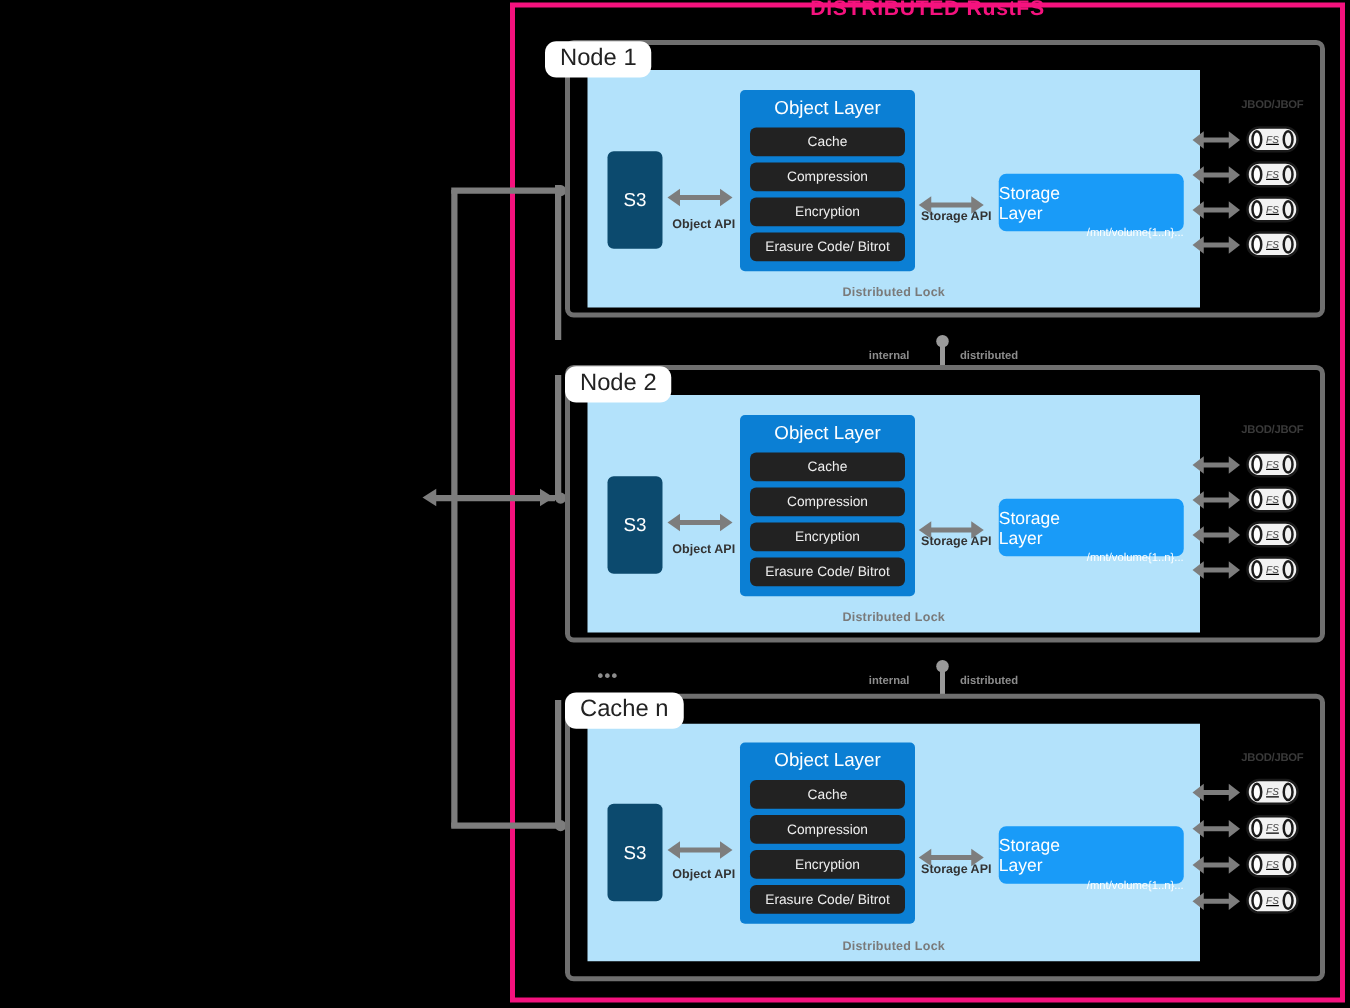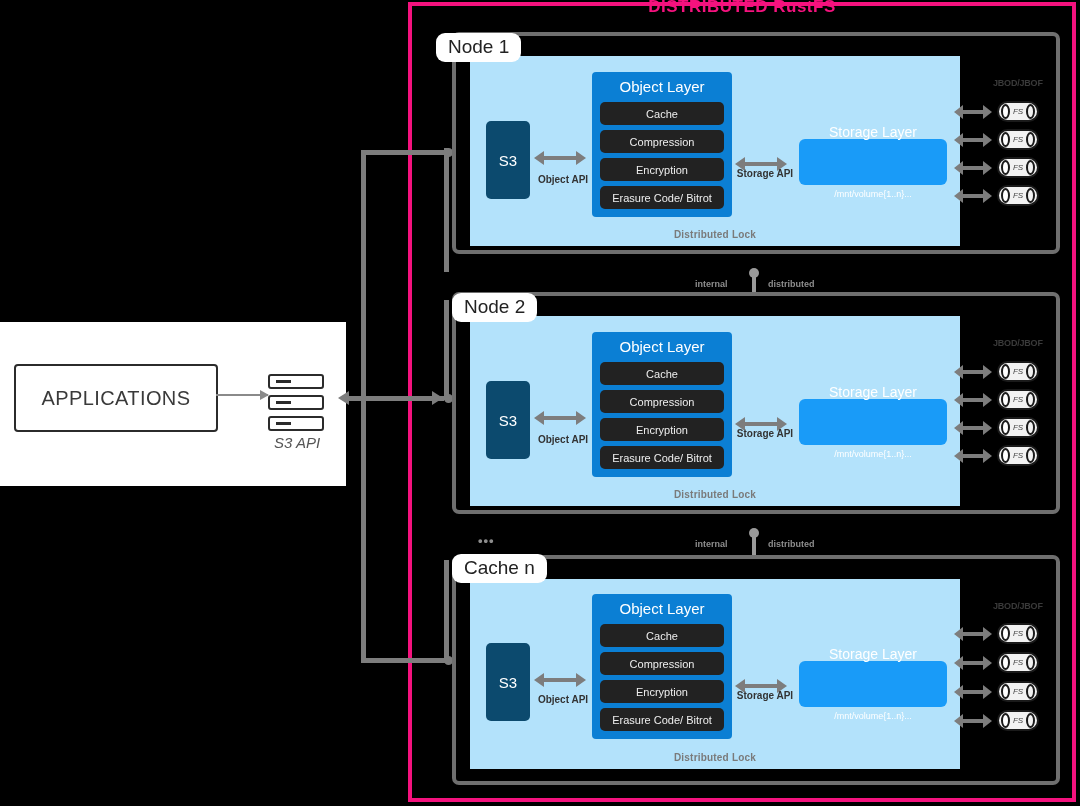--- a/index.html
+++ b/index.html
@@ -115,37 +115,37 @@
   .objlayer .ol-row{
     background:#222;color:#eee;font-size:11px;border-radius:5px;
     height:23px;display:flex;align-items:center;justify-content:center;
     margin-bottom:5px;text-align:center;
   }
   .objlayer .ol-row:last-child{margin-bottom:0;}
 
   
   .stglayer{
     position:absolute;width:148px;height:46px;background:#199bf8;border-radius:6px;
-    display:flex;flex-direction:column;align-items:center;justify-content:center;color:#fff;
+    display:flex;align-items:center;justify-content:center;color:#fff;
   }
   .stglayer .sl-title{font-size:14px;line-height:16px;}
   .stglayer .sl-sub{font-size:9px;line-height:12px;margin-top:48px;}
   .stgapi{
     position:absolute;text-align:center;font-size:10px;font-weight:bold;color:#333;white-space:nowrap;
   }
 
   
   .jbod-label{
     position:absolute;font-size:9px;font-weight:bold;color:#3a3a3a;
     white-space:nowrap;letter-spacing:-.2px;
   }
   .disk{
     position:absolute;width:42px;height:21px;border:2px solid #1a1a1a;
     border-radius:11px/11px;background:#f2f2f2;box-sizing:border-box;
-    display:flex;align-items:center;justify-content:center;
+    display:flex;align-items:center;justify-content:center;text-decoration:underline;
   }
   .disk span{font-size:8px;font-style:italic;color:#444;}
   .disk:before{
     content:"";position:absolute;left:2px;top:1px;width:9px;height:15px;
     border:2px solid #1a1a1a;border-radius:50%;box-sizing:border-box;background:#fff;
   }
   .disk:after{
     content:"";position:absolute;right:2px;top:1px;width:9px;height:15px;
     border:2px solid #1a1a1a;border-radius:50%;box-sizing:border-box;background:transparent;
   }
@@ -179,36 +179,20 @@
   }
 </style>
 </head>
 <body>
 
 <div id="stage">
 
   <div class="pink-frame"></div>
   <div class="pink-title">DISTRIBUTED RustFS</div>
 
-  <div class="apps-panel">
-    <div class="apps-box">APPLICATIONS</div>
-    <div class="apps-arrow"></div>
-    <div class="s3api-icon">
-      <div class="bar">
-          <i></i>
-        </div>
-      <div class="bar">
-          <i></i>
-        </div>
-      <div class="bar">
-          <i></i>
-        </div>
-    </div>
-    <div class="s3api-label">S3 API</div>
-  </div>
 
   <div class="bus bus-h" style="left:346px;top:396px;width:50px;"></div>
   <div class="arrowhead left" style="left:338px;top:391px;"></div>
   <div class="arrowhead right" style="left:432px;top:391px;"></div>
 
   <div class="bus bus-v" style="left:361px;top:152px;height:510px;"></div>
 
   <div class="bus bus-h" style="left:361px;top:150px;width:86px;"></div>
   <div class="dot" style="left:444px;top:148px;"></div>
 

